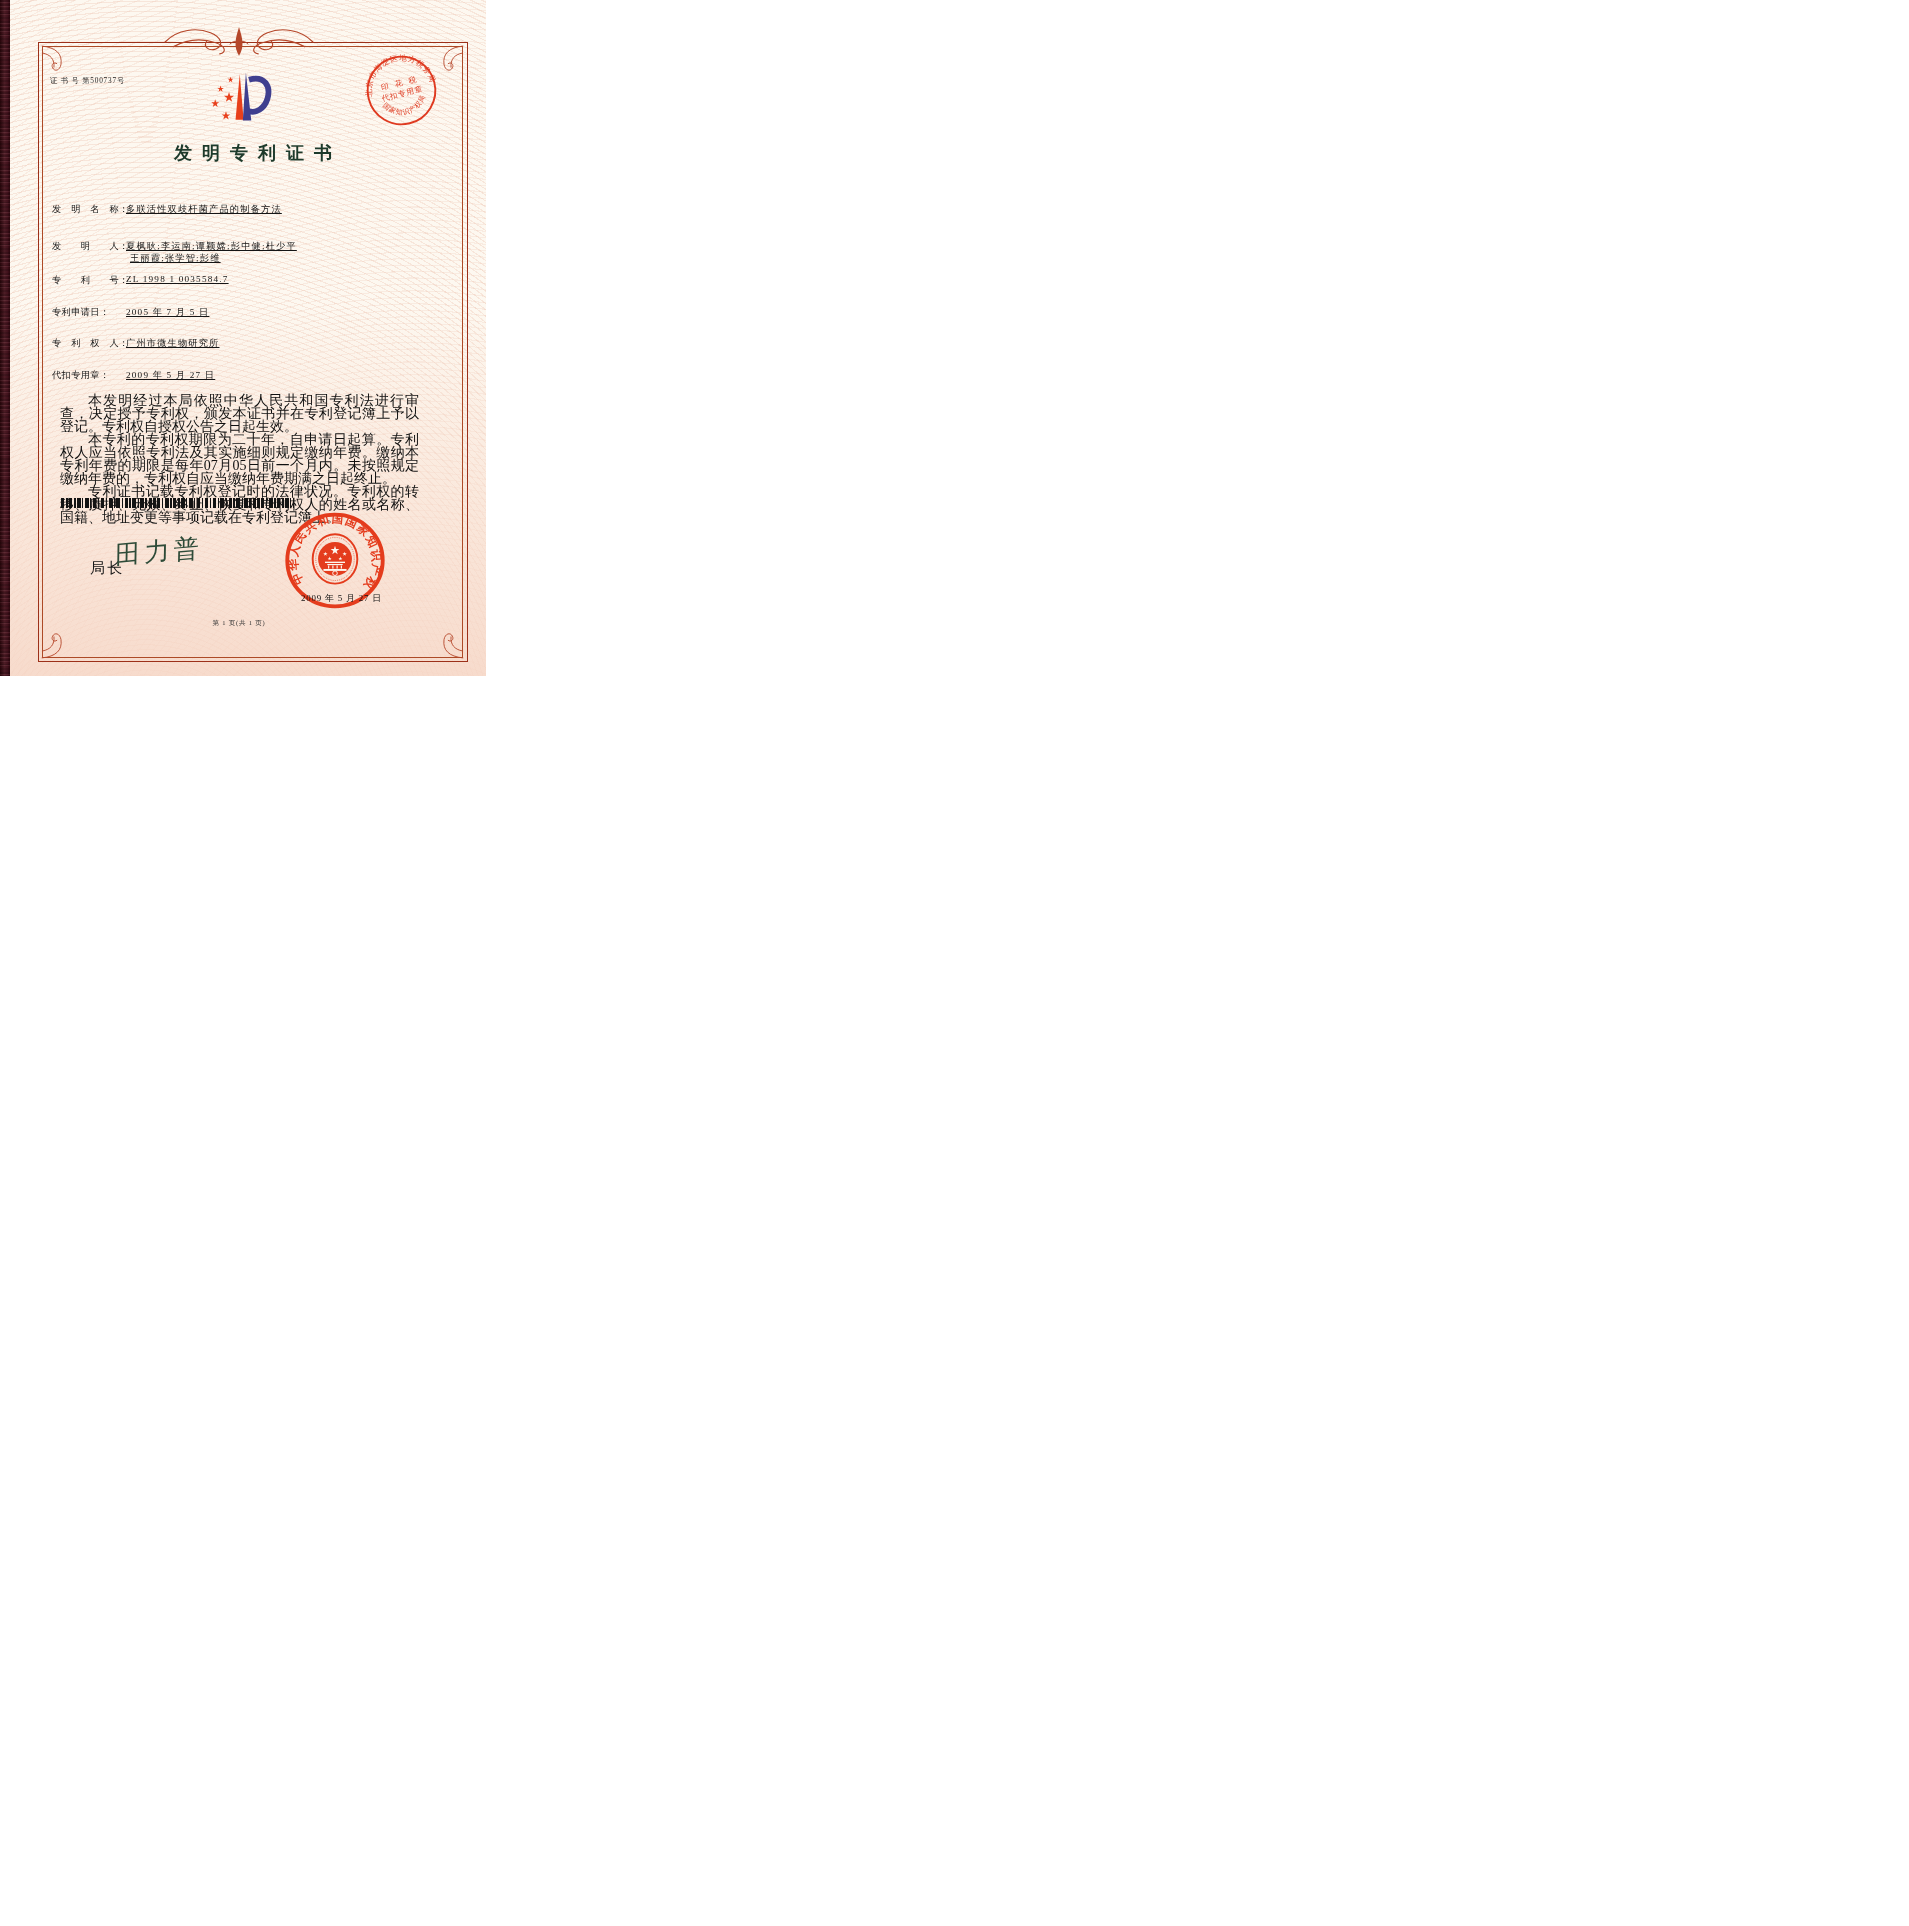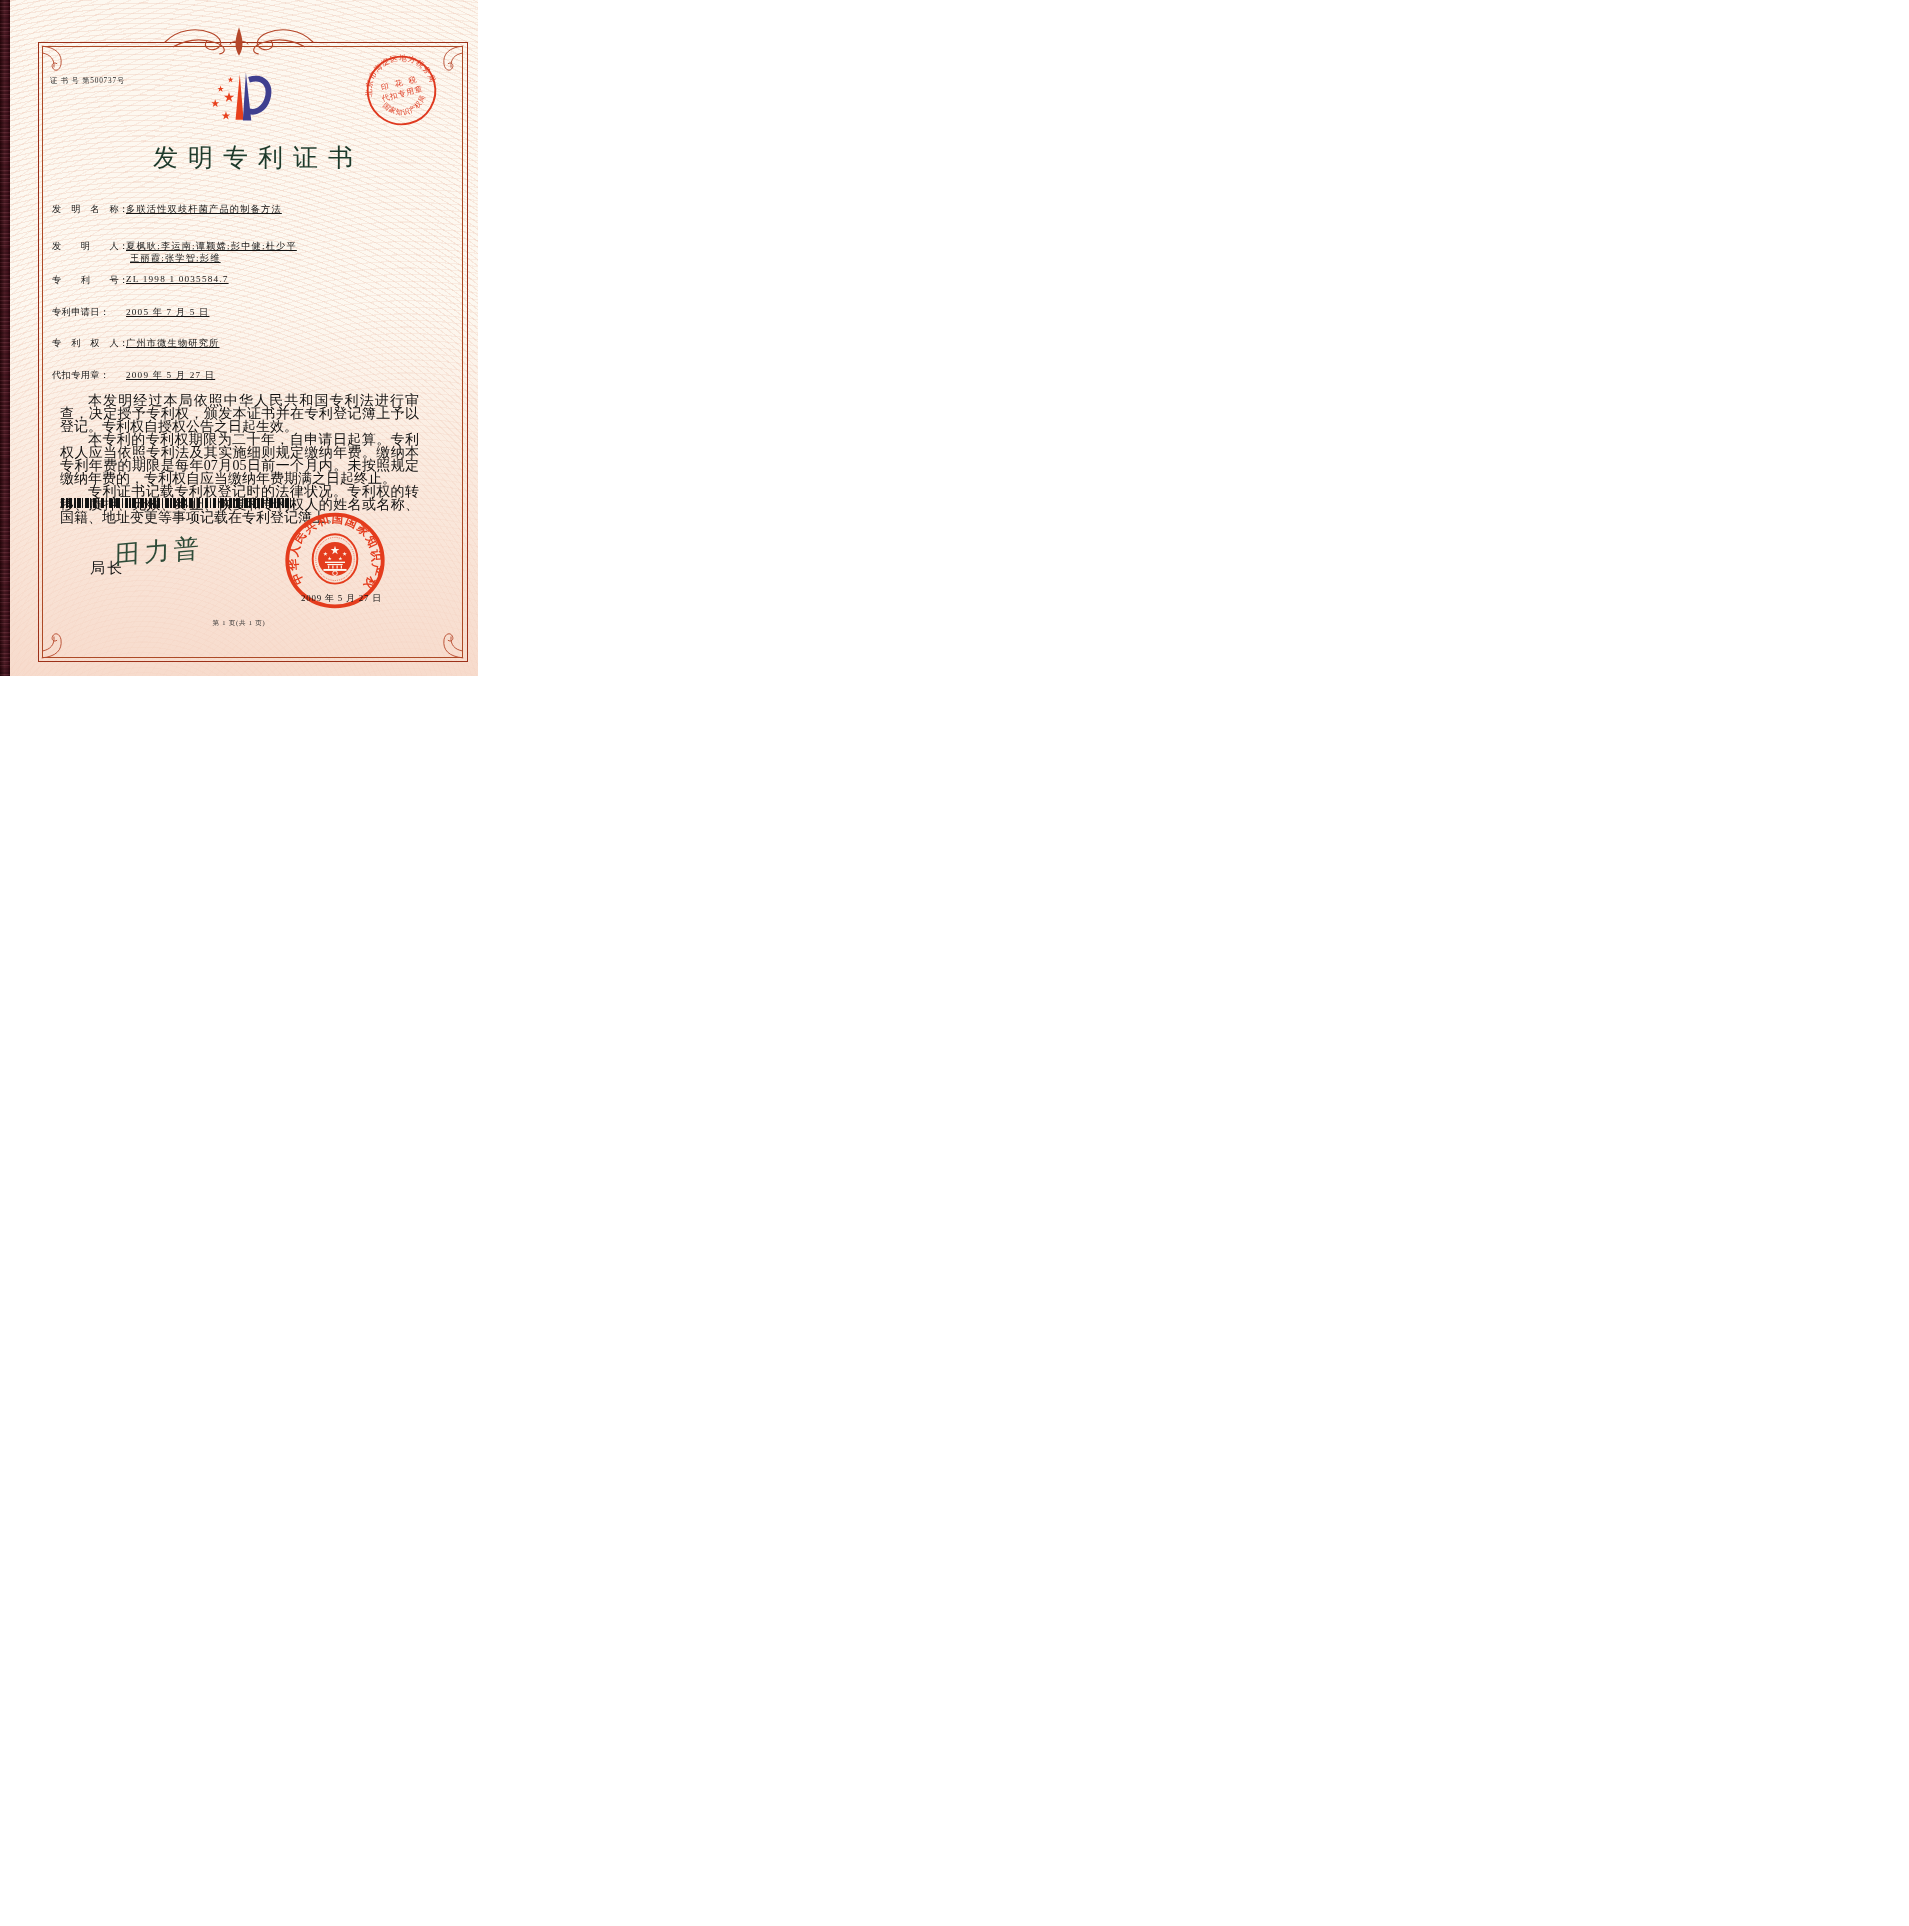--- a/index.html
+++ b/index.html
@@ -4,20 +4,21 @@
 <style>
   html,body{margin:0;padding:0;background:#ffffff;}
   .page{
     position:relative;width:478px;height:676px;overflow:hidden;
     font-family:"Liberation Serif","DejaVu Serif",serif;
     background-color:#fdf8f0;
     background-image:
       linear-gradient(180deg, rgba(252,240,232,0) 45%, rgba(248,221,206,0.55) 72%, rgba(246,214,198,0.85) 100%),
       repeating-radial-gradient(140% 110% at 30% 120%, rgba(233,183,162,0.28) 0 1px, rgba(255,255,255,0) 1px 4.6px),
       repeating-radial-gradient(150% 120% at 85% 130%, rgba(233,183,162,0.20) 0 1px, rgba(255,255,255,0) 1px 5.8px);
+    padding-left: 8px;
   }
   .binding{
     position:absolute;left:0;top:0;bottom:0;width:10px;z-index:6;
     background:linear-gradient(90deg,#2c060c 0%,#57202a 45%,#4a1420 75%,#30080f 100%);
     background-blend-mode:multiply;
   }
   .binding:after{
     content:"";position:absolute;inset:0;
     background:repeating-linear-gradient(180deg, rgba(0,0,0,0.25) 0 1.9px, rgba(255,255,255,0.05) 1.9px 2.7px, rgba(0,0,0,0.12) 2.7px 4.2px);
   }
@@ -32,22 +33,22 @@
   .ornament{position:absolute;color:#b5472a;z-index:2;}
   .ornament.top-center{left:162px;top:25.4px;}
   .ornament.corner{width:35px;height:35px;}
   .cert-no{
     position:absolute;left:50px;top:76px;z-index:3;
     font-size:7.3px;letter-spacing:0.8px;color:#2a2a2a;
   }
   .logo{position:absolute;left:206px;top:68px;z-index:3;}
   .title{
     position:absolute;left:38px;top:141px;width:430px;z-index:3;
-    text-align:center;font-size:25px;letter-spacing:10px;text-indent:10px;
-    color:#1d3a2b;font-weight:400;
+    text-align:center;font-size:18px;letter-spacing:10px;text-indent:10px;
+    color:#1d3a2b;font-weight:700;
   }
   .field-row{position:absolute;left:0;top:0;z-index:3;font-size:9.2px;color:#151515;}
   .field-label{position:absolute;left:52px;white-space:nowrap;letter-spacing:0.4px;}
   .field-value{position:absolute;left:126px;white-space:nowrap;letter-spacing:1.2px;text-decoration:underline;}
   .row-name{top:203px;}
   .row-inventors{top:240px;}
   .row-inventors2{top:252px;}
   .row-inventors2 .field-value{left:130px;}
   .row-patent-no{top:274px;}
   .row-filing{top:306px;}

